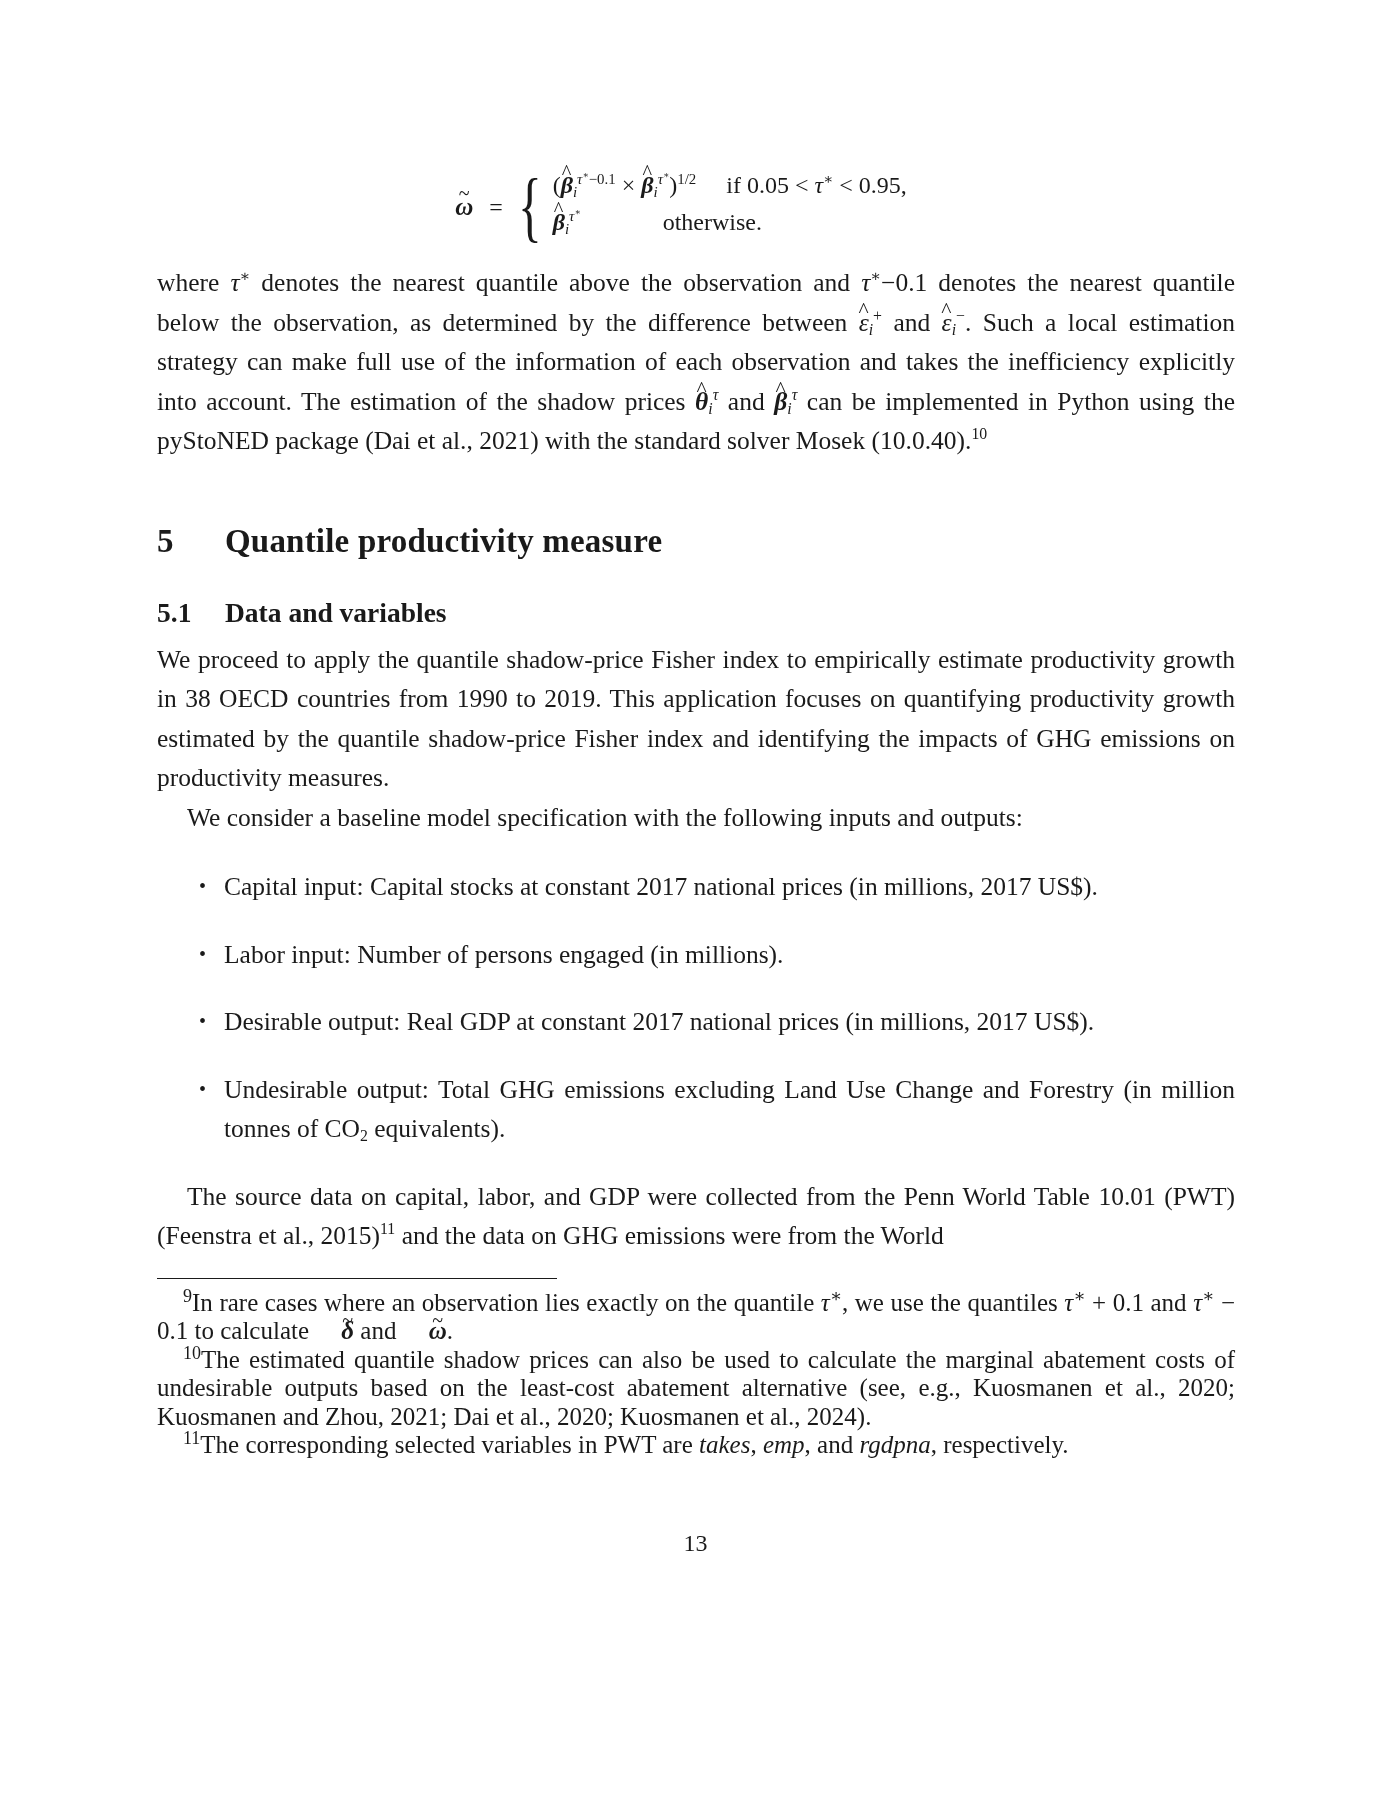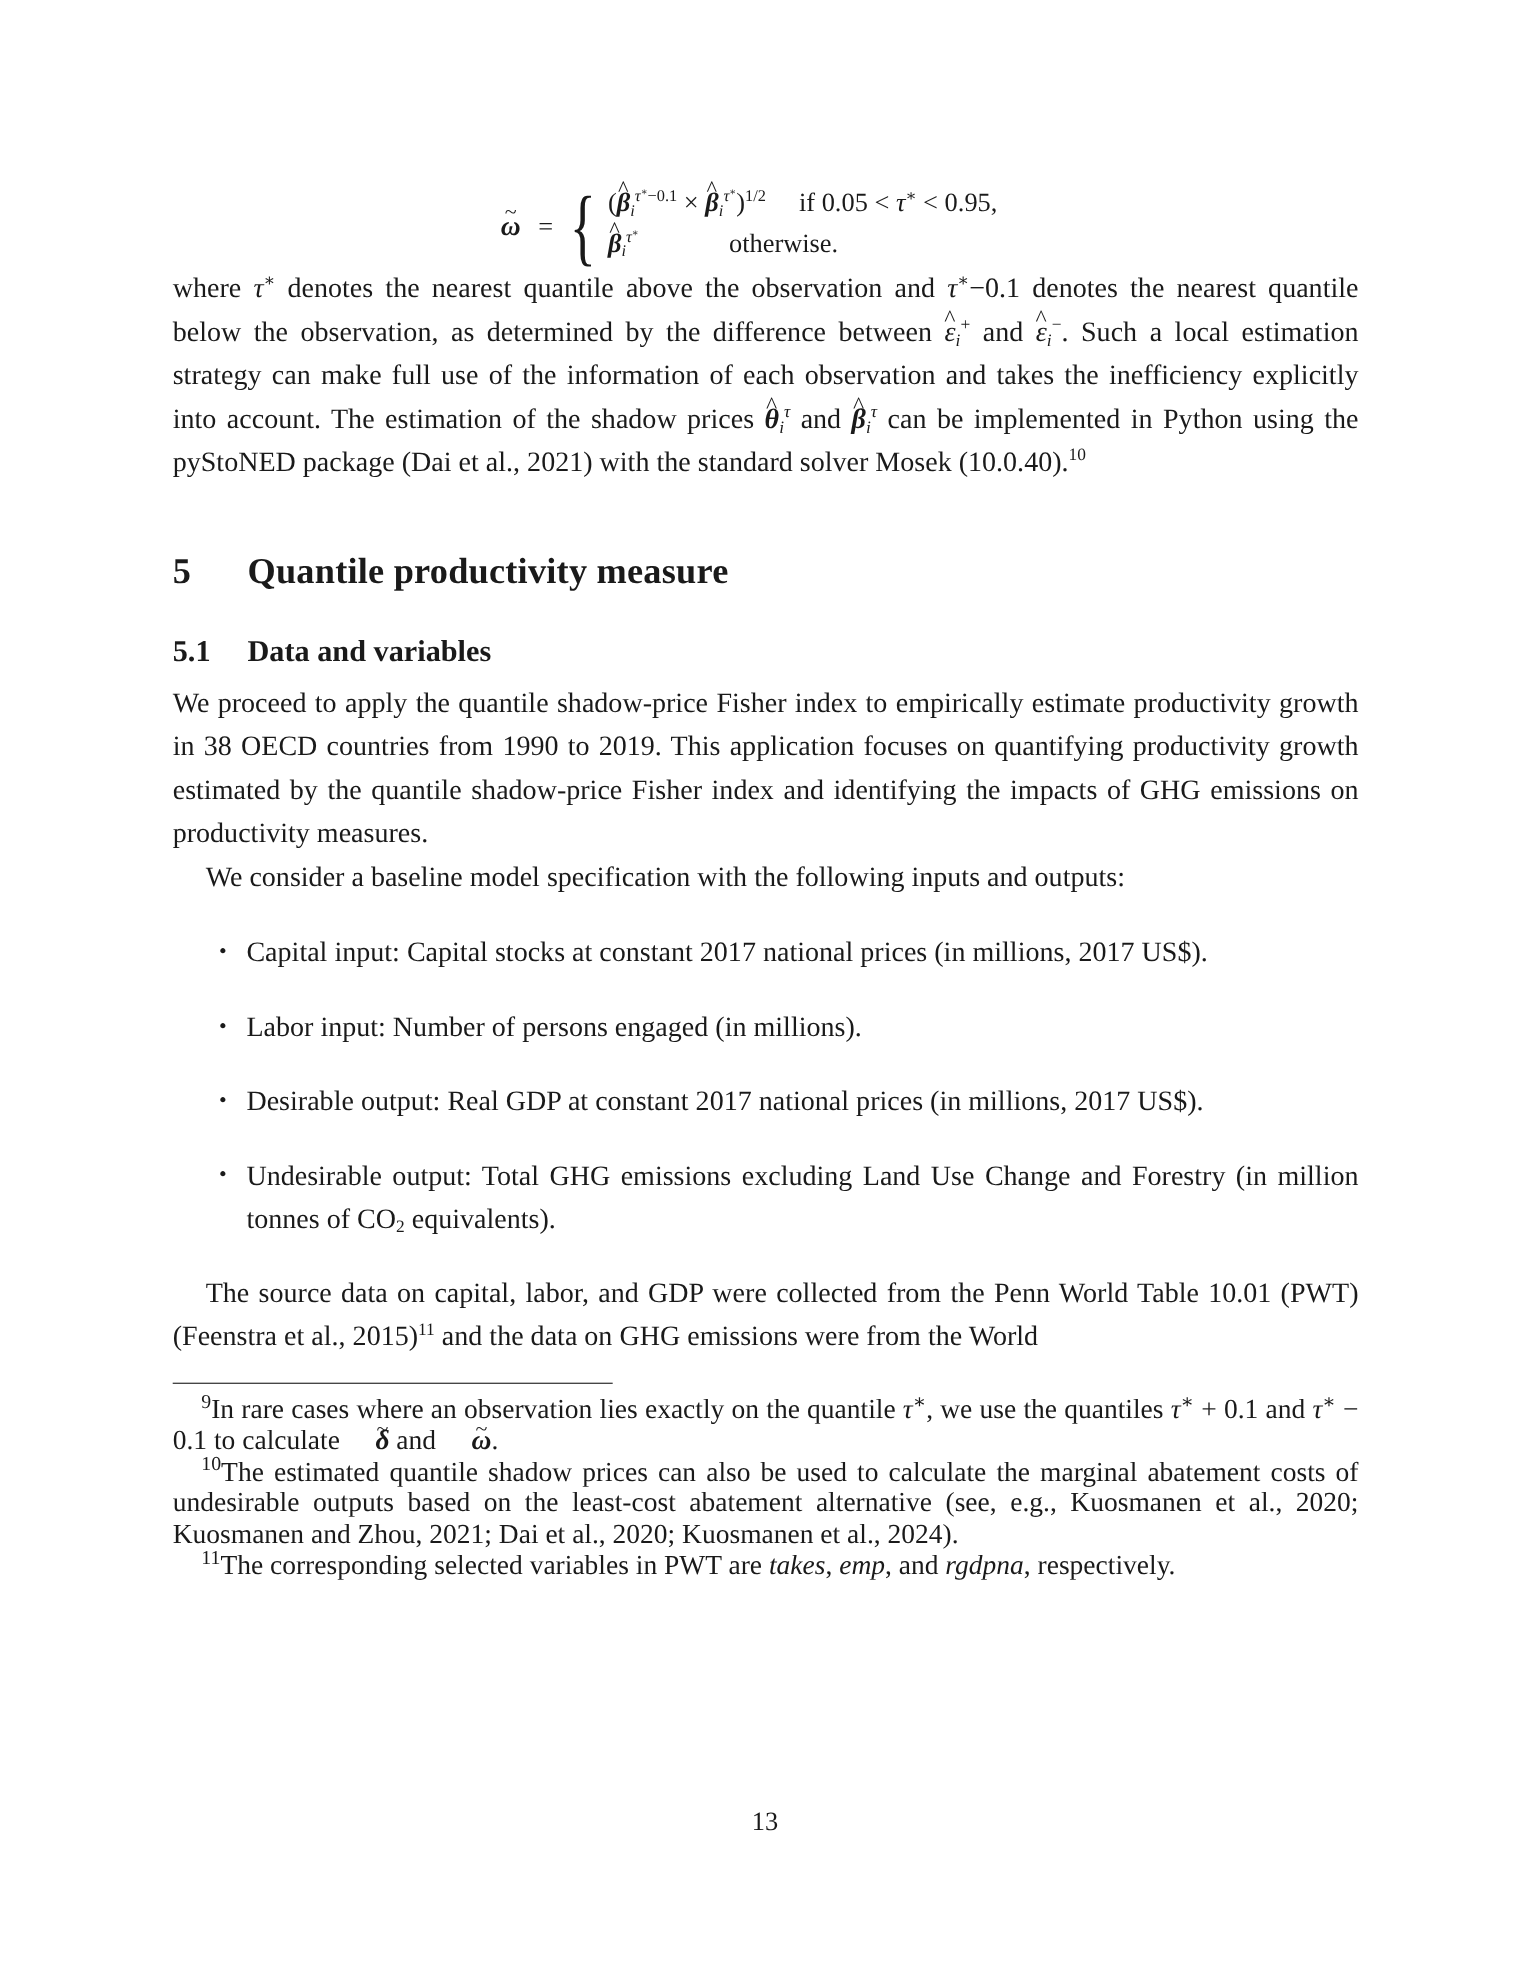--- a/index.html
+++ b/index.html
@@ -100,21 +100,21 @@
 
   
   p.body {
     font-size: 25.5px;
     line-height: 39.5px;
     text-align: justify;
     margin: 0;
     text-indent: 0;
   }
   p.body.indent { text-indent: 30px; }
-  p.after-eq { }
+  p.after-eq { margin-top: 21px; }
 
   
   h2.section {
     font-size: 33px;
     font-weight: bold;
     margin: 62px 0 0 0;
     letter-spacing: 0.2px;
   }
   h2.section .num { display: inline-block; width: 68px; }
   h3.subsection {
@@ -164,21 +164,21 @@
     text-indent: 26px;
   }
   p.footnote sup { font-size: 0.72em; vertical-align: 0.52em; line-height: 0; }
   .fn-italic { font-style: italic; }
 
   
   .page-number {
     position: absolute;
     left: 0;
     right: 0;
-    top: 1644px;
+    top: 1530px;
     text-align: center;
     font-size: 24px;
   }
 </style>
 </head>
 <body>
 
 <div class="page">
   <div class="content">
 

